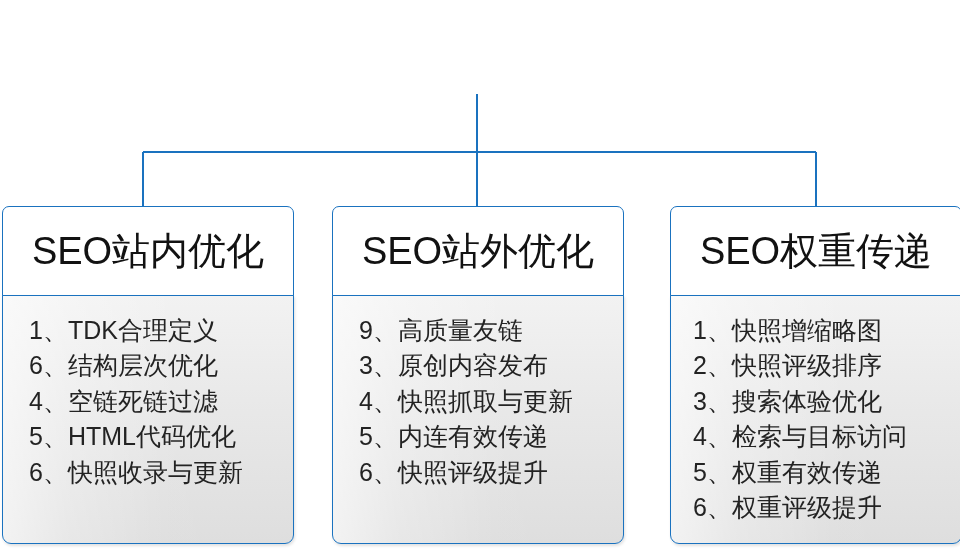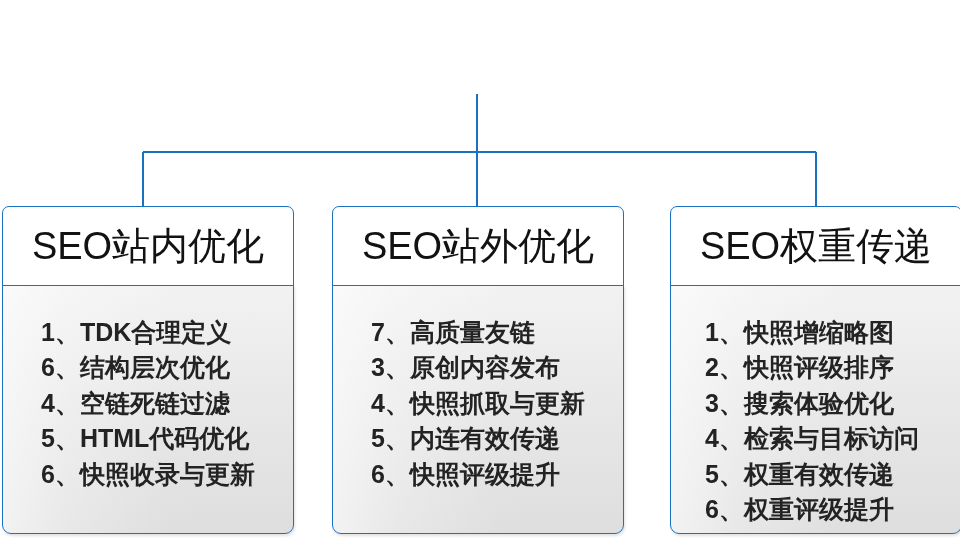--- a/index.html
+++ b/index.html
@@ -59,21 +59,21 @@
     top: 206px;
     width: 292px;
   }
   .branch.col1 { left: 2px; }
   .branch.col2 { left: 332px; border-radius: 24px; }
   .branch.col3 { left: 670px; }
 
   .branch-head {
     box-sizing: border-box;
     width: 100%;
-    height: 80px;
+    height: 90px;
     border: 1.4px solid #1a72bf;
     border-radius: 7px 7px 0 0;
     background: #ffffff;
     display: flex;
     align-items: center;
     justify-content: center;
   }
   .branch-head-title {
     font-size: 38px;
     color: #121212;
@@ -97,24 +97,23 @@
       linear-gradient(to bottom, #f2f2f2 0%, #e9e9e9 42%, #dedede 100%);
     padding: 17px 0 0 0;
     display: flex;
     flex-direction: column;
     align-items: flex-start;
     box-shadow: 1px 2px 3px rgba(0,0,0,0.12);
   }
 
   .branch-list {
     list-style: none;
-    margin: 12px;
+    margin: 0;
     padding: 0 0 0 26px;
     width: 100%;
-    font-weight: bold;
   }
   .branch.col3 .branch-list { padding-left: 22px; }
 
   .branch-list li {
     font-size: 25px;
     color: #232323;
     line-height: 35.5px;
     white-space: nowrap;
     letter-spacing: 0px;
   }
@@ -152,21 +151,21 @@
       </ul>
     </div>
   </div>
 
   <div class="branch col2">
     <div class="branch-head">
       <span class="branch-head-title">SEO站外优化</span>
     </div>
     <div class="branch-body">
       <ul class="branch-list">
-        <li>7、高质量友链</li>
+        <li>9、高质量友链</li>
         <li>3、原创内容发布</li>
         <li>4、快照抓取与更新</li>
         <li>5、内连有效传递</li>
         <li>6、快照评级提升</li>
       </ul>
     </div>
   </div>
 
   <div class="branch col3">
     <div class="branch-head">

